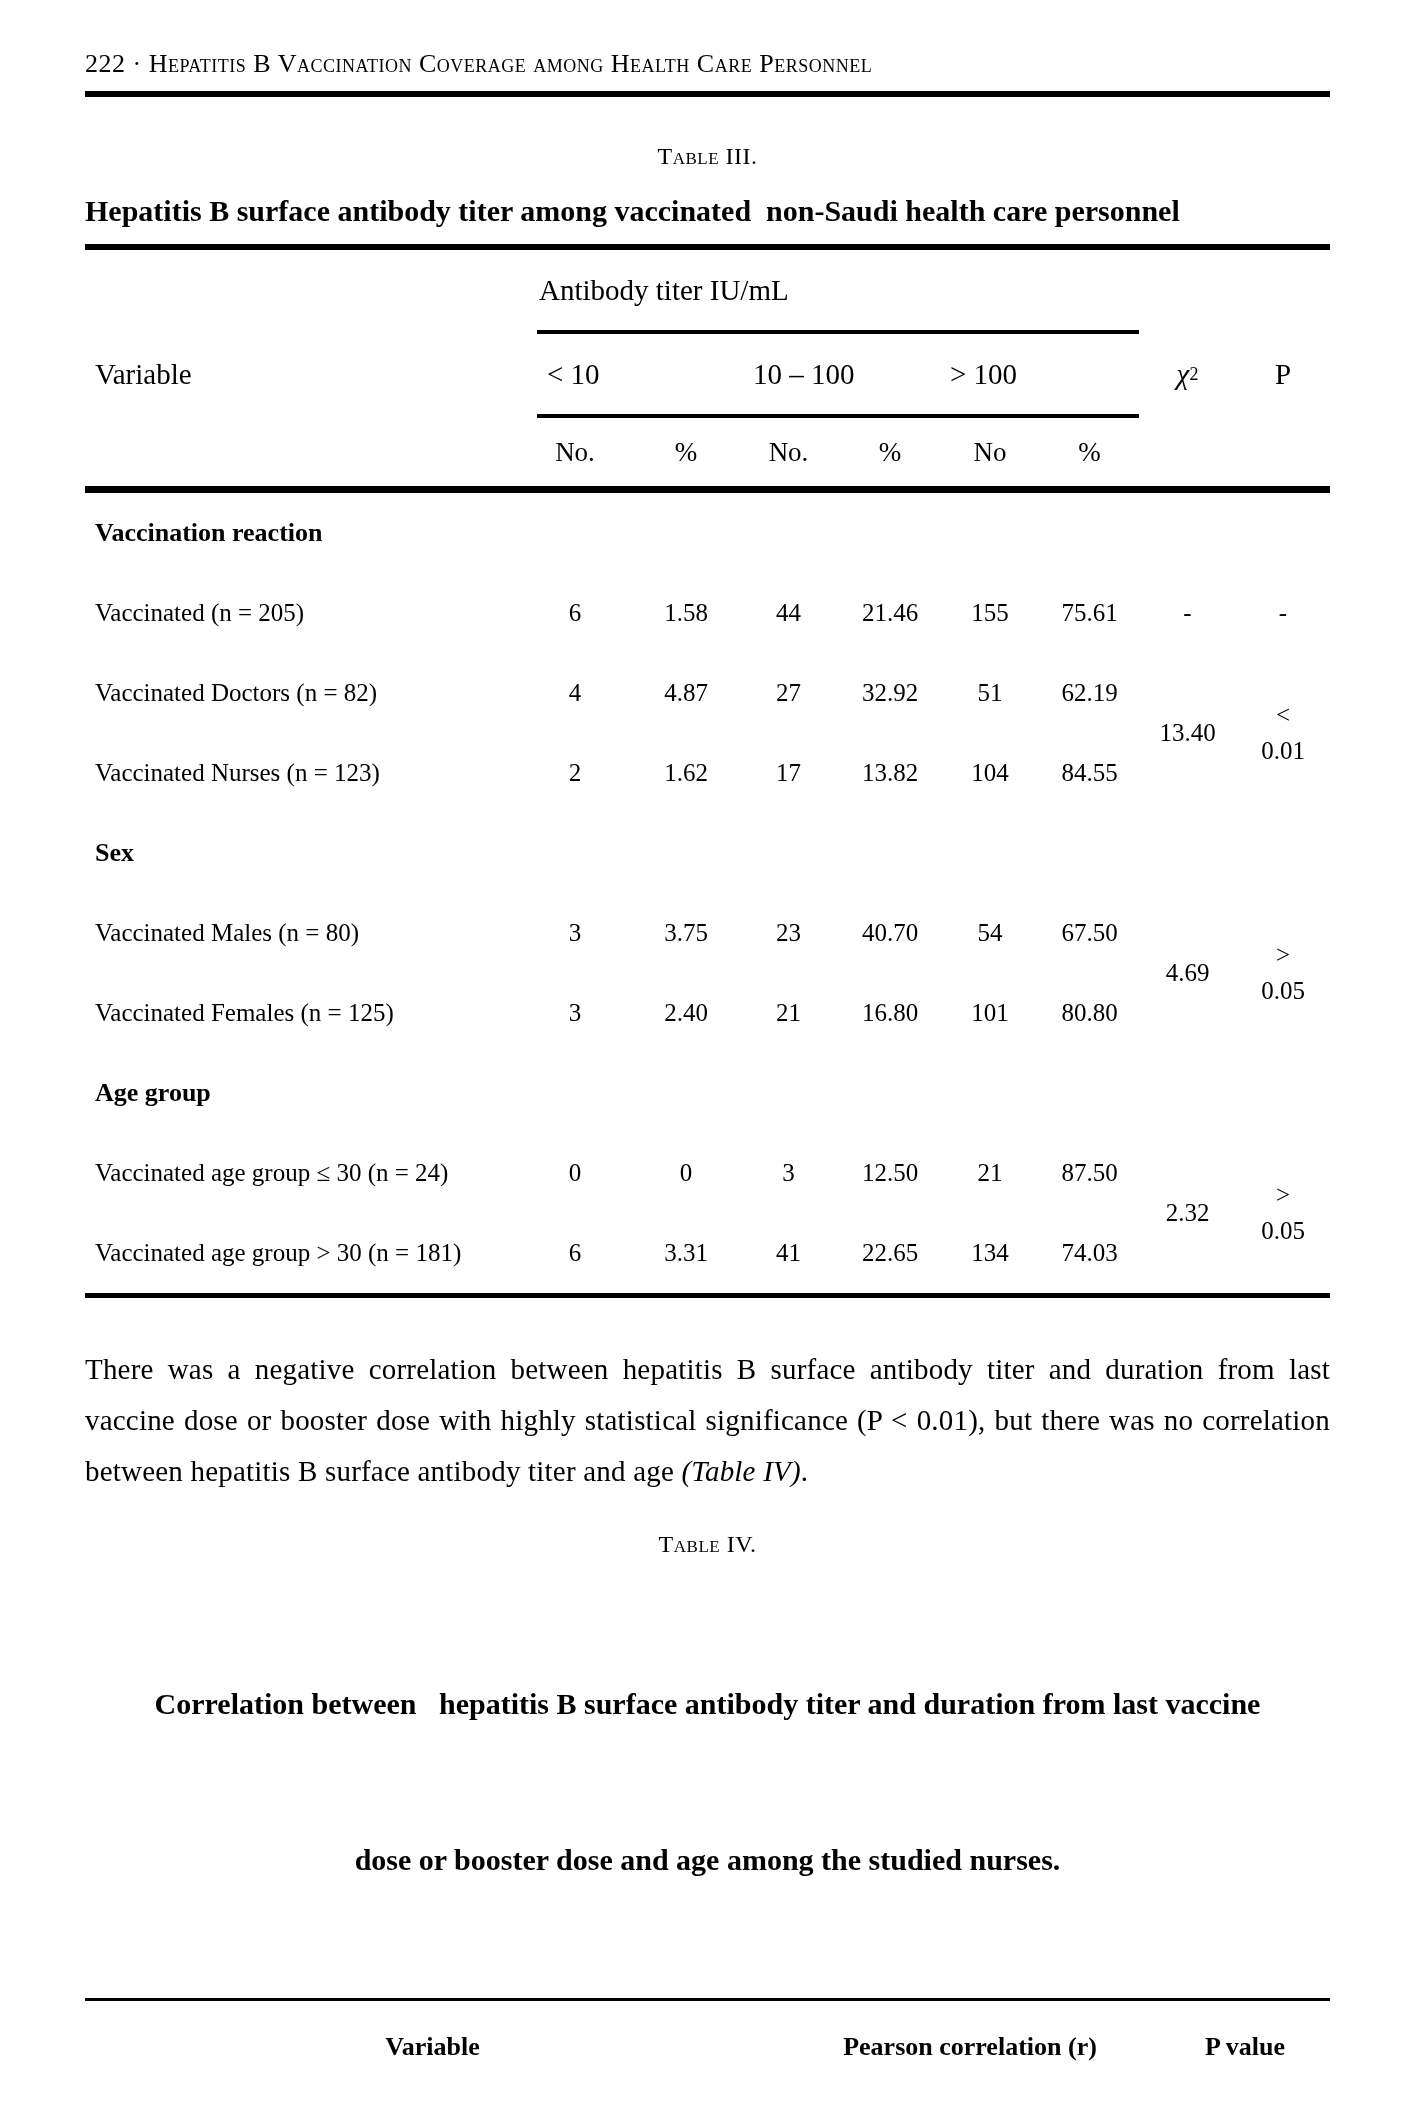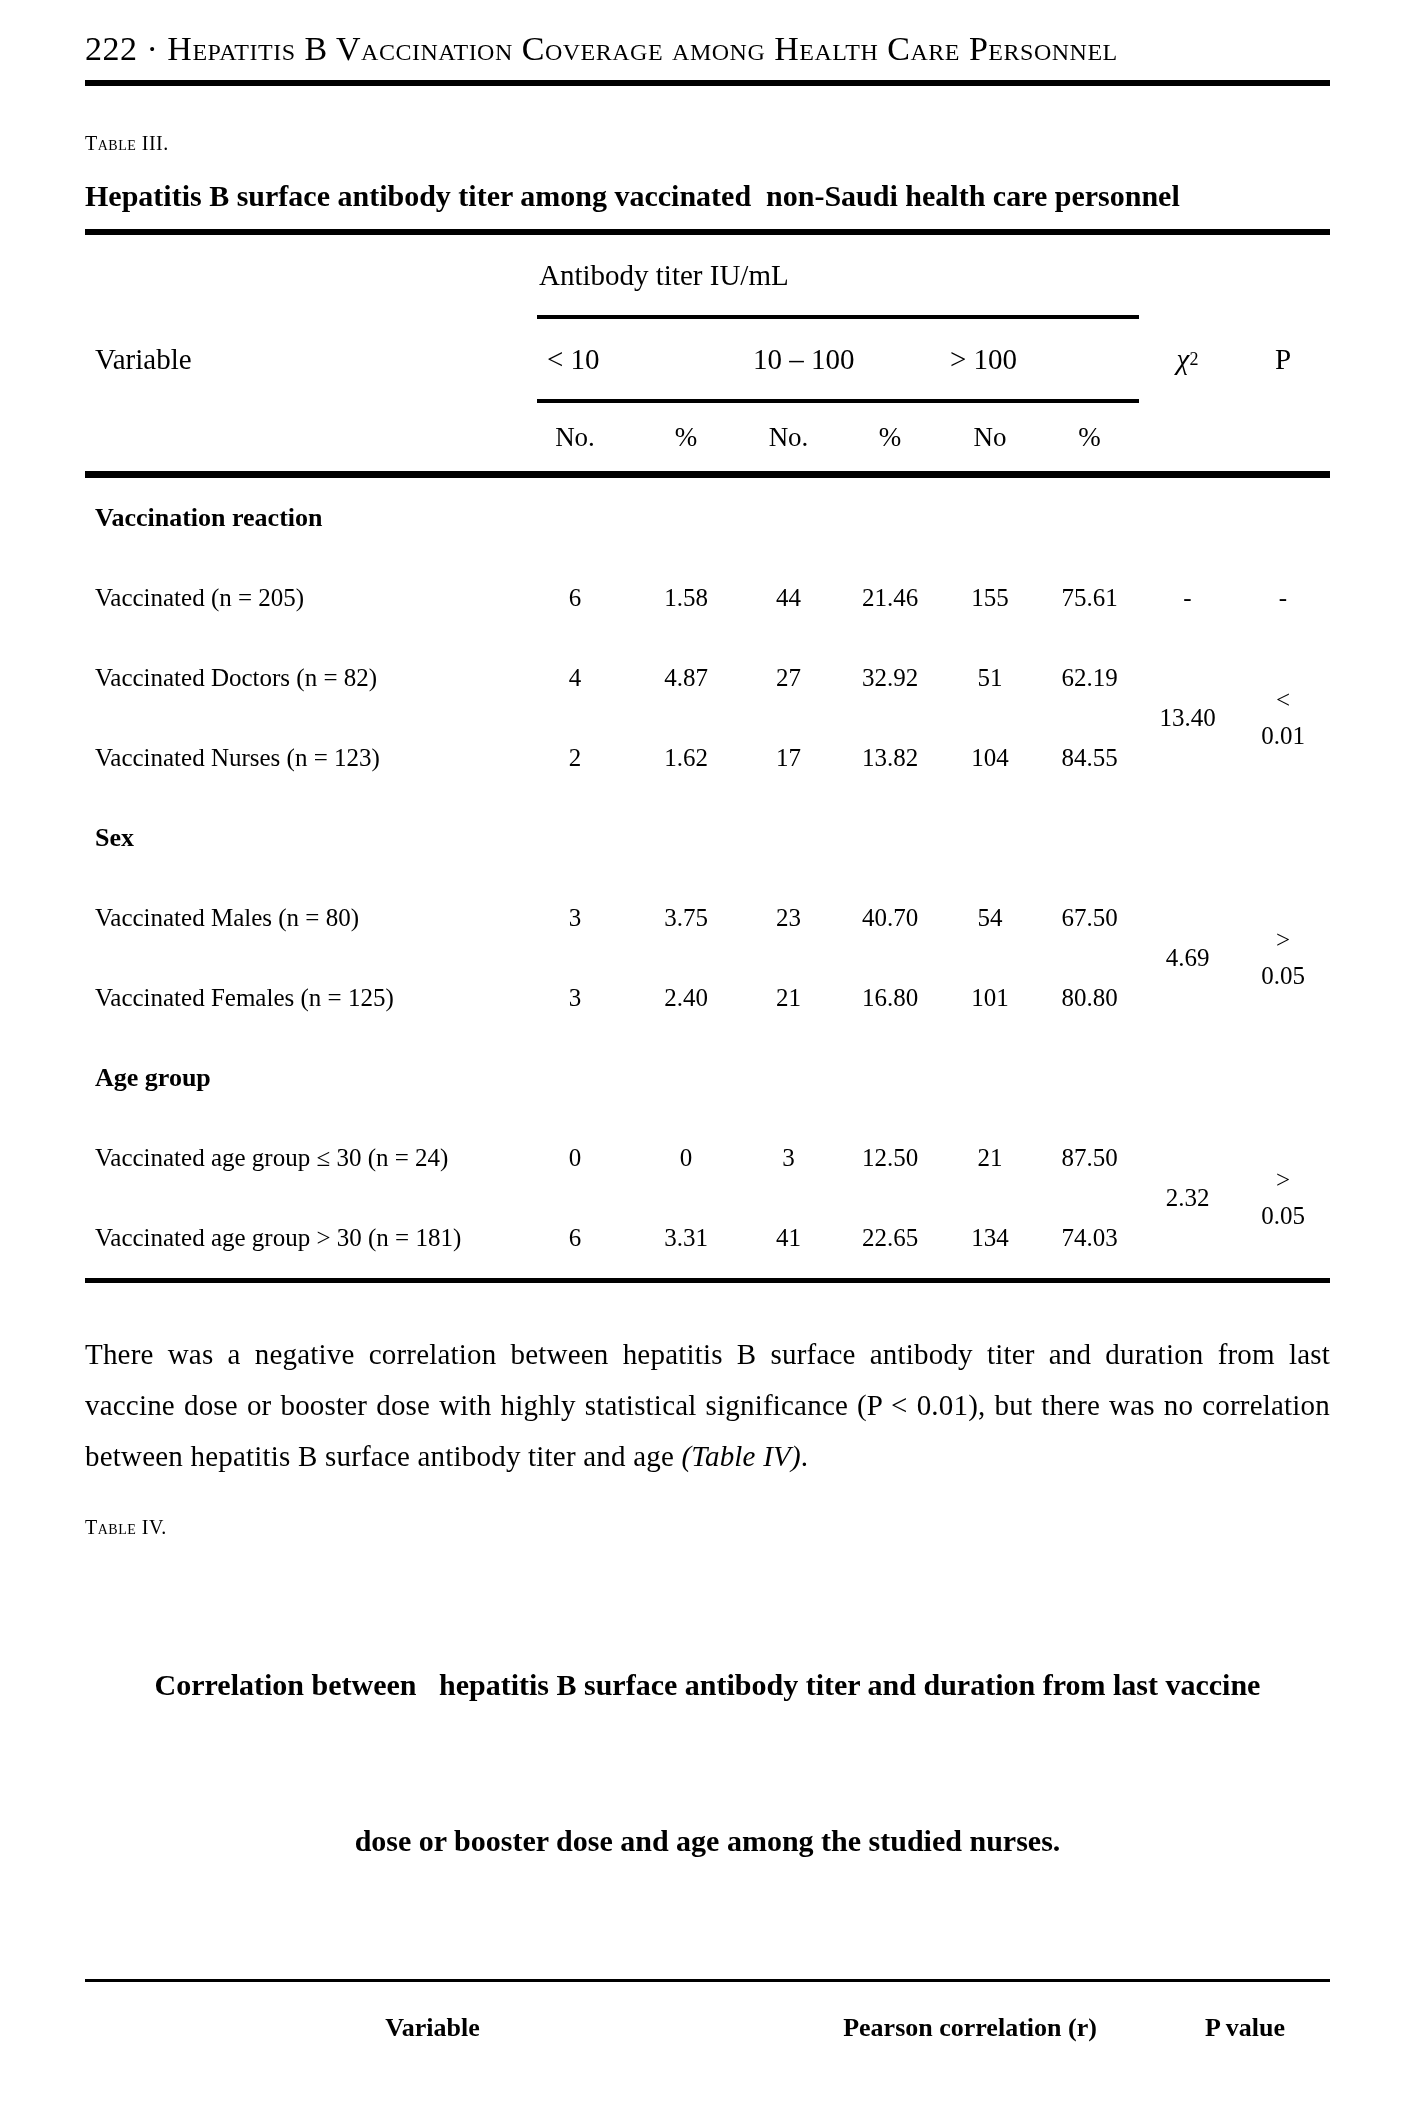--- a/index.html
+++ b/index.html
@@ -7,28 +7,28 @@
     width:1415px; height:2104px; overflow:hidden;
     color:#000; font-family:"Liberation Serif", "DejaVu Serif", serif;
     position:relative;
   }
   .content { width:1245px; margin-left:85px; }
 
   .rule { background:#000; }
 
   
   .running-header {
-    margin-top:30px; font-size:34px; letter-spacing:0.5px;
+    margin-top:49px; font-size:26px; letter-spacing:0.5px;
     font-variant:small-caps;
   }
   .rule-header { height:6px; margin-top:12px; }
 
   
   .table-label {
-    text-align:left; font-variant:small-caps; font-size:20px;
+    text-align:center; font-variant:small-caps; font-size:24px;
     letter-spacing:0.5px;
   }
   .label3 { margin-top:46px; }
   .label4 { margin-top:34px; }
 
   
   .table3-title {
     margin-top:24px; font-weight:bold; font-size:30px;
     white-space:pre-wrap;
   }

